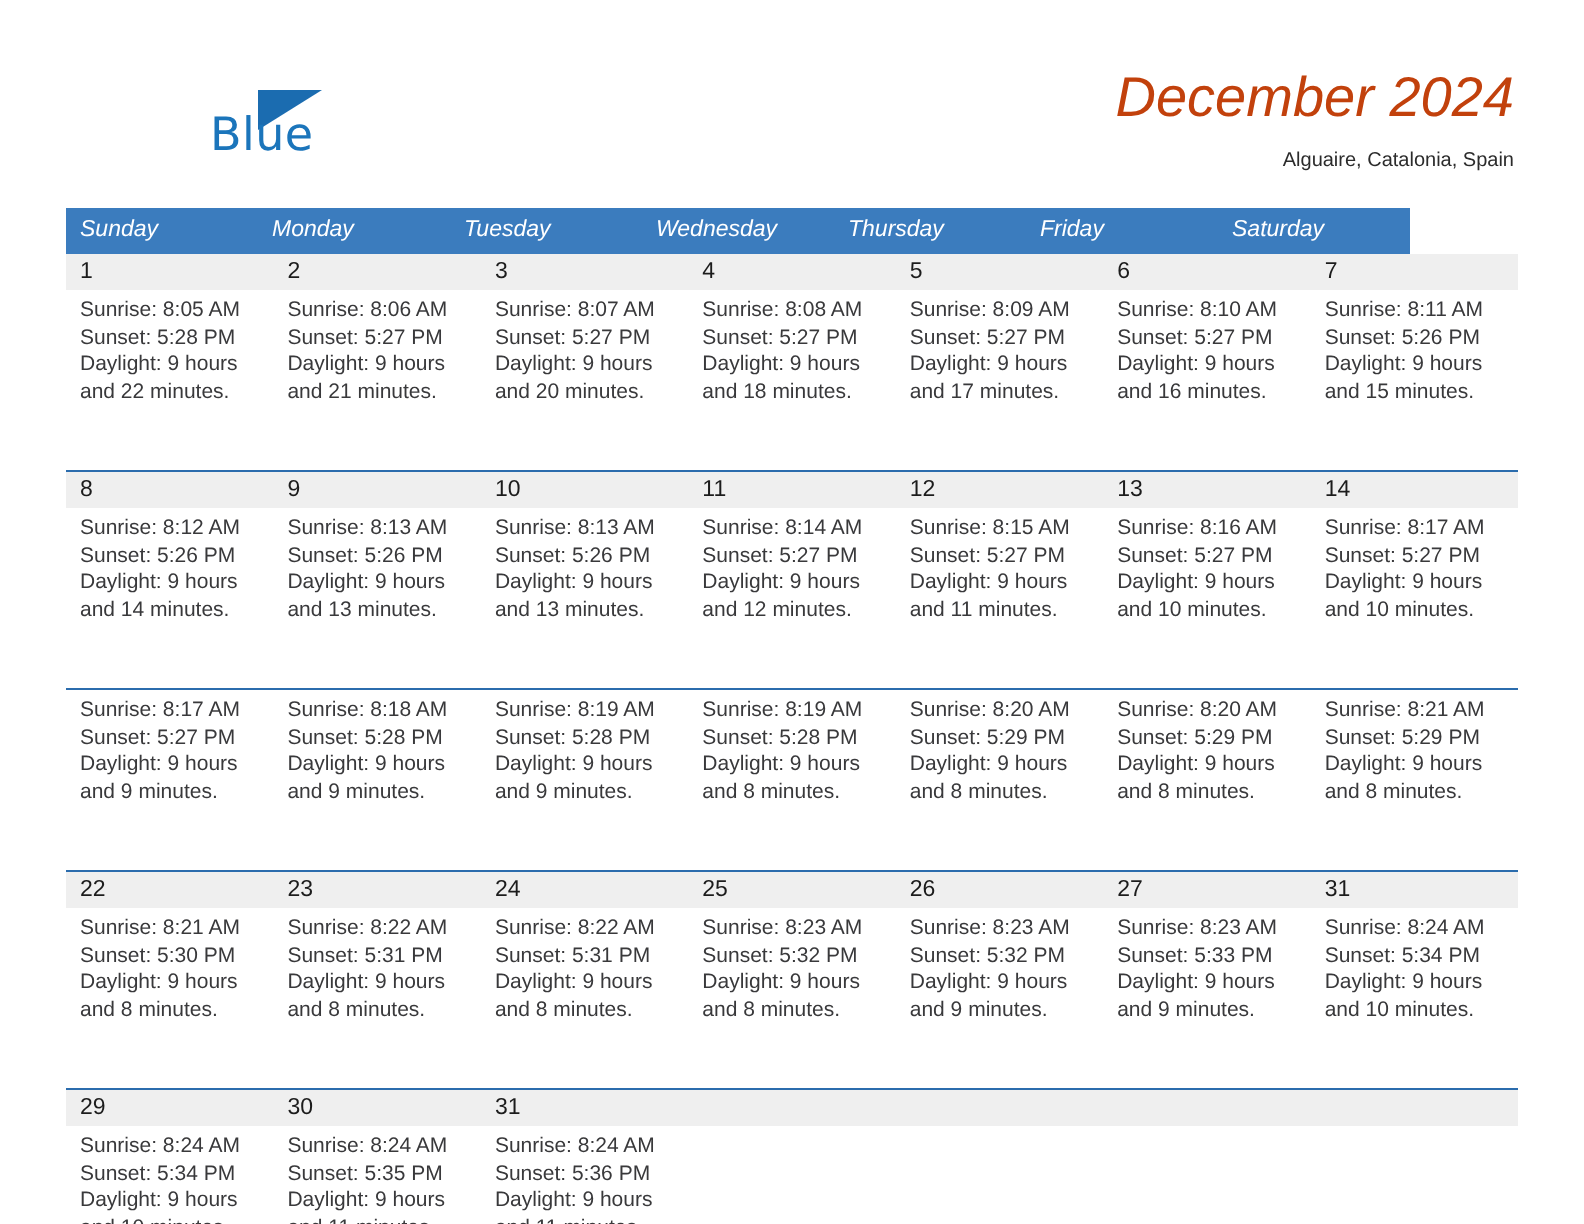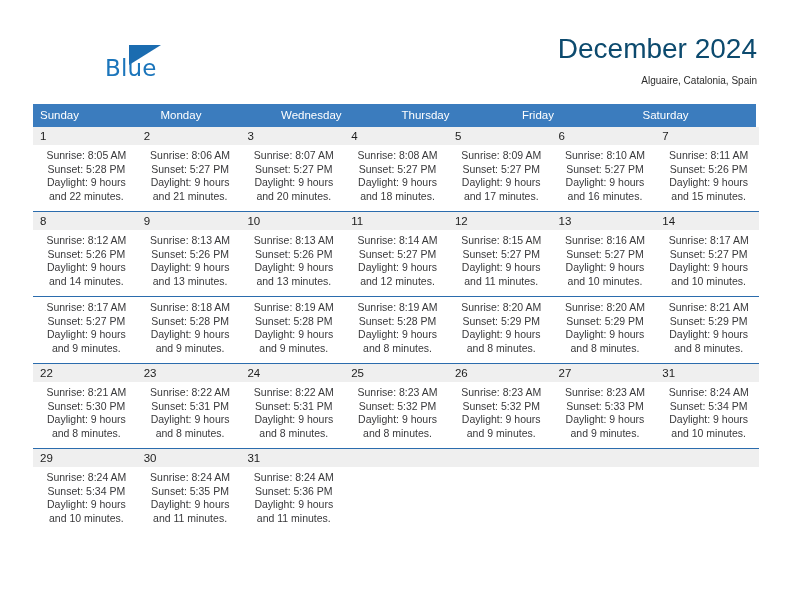--- a/index.html
+++ b/index.html
@@ -72,45 +72,47 @@
 
   .title-block {
     position: absolute;
     right: 35px;
     top: 32px;
     text-align: right;
   }
   .cal-title {
     font-size: 28px;
     font-weight: 400;
-    color: #0c4a6e;
+    color: #c2410c;
     line-height: 34px;
     white-space: nowrap;
+    font-style: italic;
   }
   .cal-subtitle {
     margin-top: 6px;
     font-size: 10px;
     font-weight: 400;
     color: #2c2c2c;
     line-height: 18px;
     white-space: nowrap;
   }
 
   
   .calendar {
     position: absolute;
     left: 33px;
     top: 104px;
     width: 726px;
   }
 
   .weekday-row {
     display: flex;
-    width: 723px;
+    width: 672px;
     background: #3b7cbe;
+    font-style: italic;
   }
   .weekday-cell {
     flex: 1 1 0;
     box-sizing: border-box;
     padding: 4px 0 4px 7px;
     font-size: 11.5px;
     color: #ffffff;
     line-height: 15px;
     white-space: nowrap;
   }
@@ -136,22 +138,21 @@
     padding: 1px 0 0 7px;
     font-size: 11.5px;
     color: #1c1c1c;
     line-height: 17px;
   }
 
   .detail-band {
     display: flex;
     width: 726px;
     background: #ffffff;
-    height: 66px;
-    text-align: center;
+    height: 90px;
   }
   .detail-cell {
     flex: 1 1 0;
     box-sizing: border-box;
     padding: 4px 4px 0 7px;
   }
   .detail-line {
     font-size: 10.5px;
     color: #39393b;
     line-height: 13.5px;
@@ -175,20 +176,21 @@
       <div class="cal-subtitle">Alguaire, Catalonia, Spain</div>
     </div>
 
   </div>
 
   <div class="calendar">
 
     <div class="weekday-row">
       <div class="weekday-cell">Sunday</div>
       <div class="weekday-cell">Monday</div>
+      <div class="weekday-cell">Tuesday</div>
       <div class="weekday-cell">Wednesday</div>
       <div class="weekday-cell">Thursday</div>
       <div class="weekday-cell">Friday</div>
       <div class="weekday-cell">Saturday</div>
     </div>
 
     <div class="week-row first">
       <div class="daynum-band">
         <div class="daynum-cell">1</div>
         <div class="daynum-cell">2</div>

